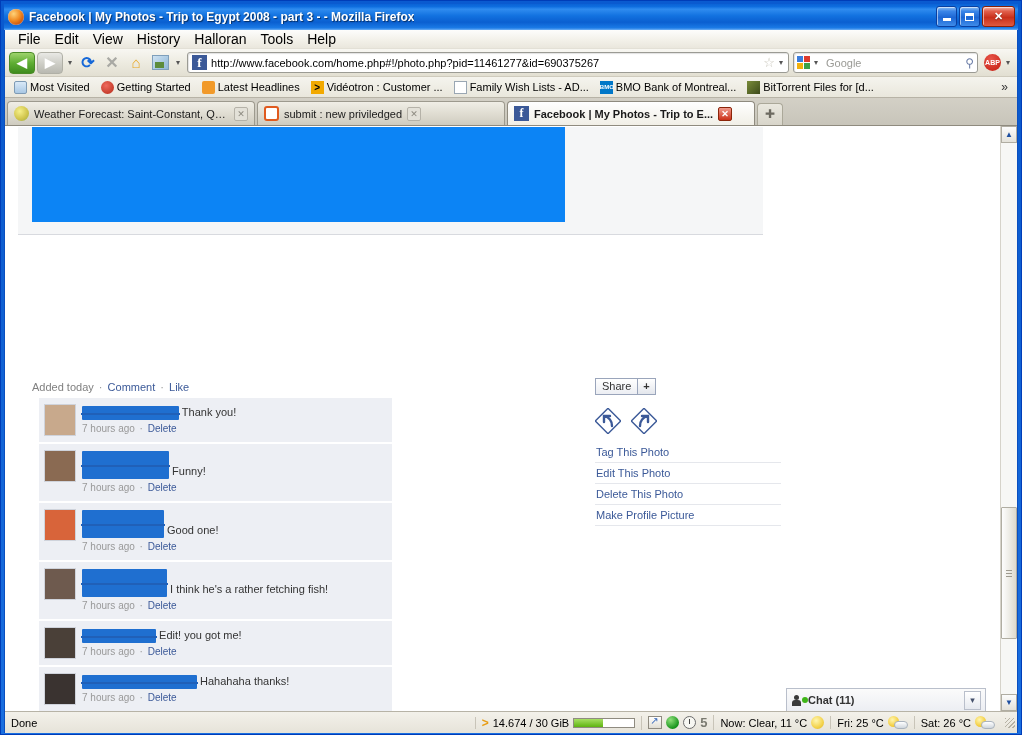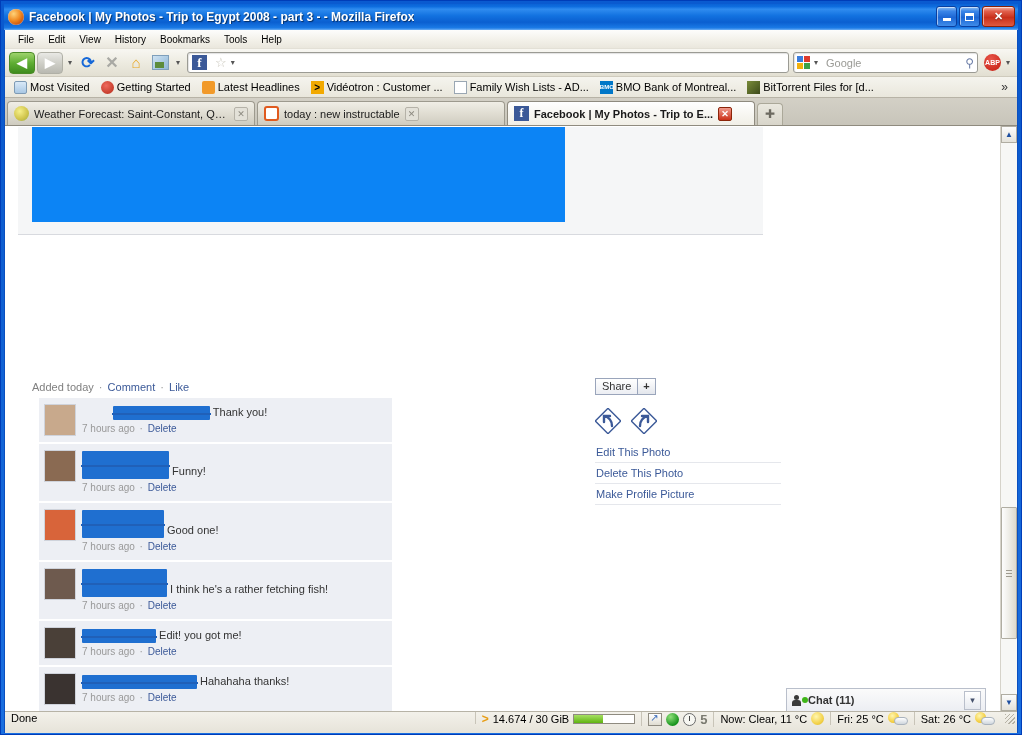--- a/index.html
+++ b/index.html
@@ -68,21 +68,21 @@
     border-left:1px solid #0a4fc0; border-right:1px solid #0a4fc0;
     display:flex; flex-direction:column;
   }
 
   
   #menubar {
     height:19px; display:flex; align-items:center;
     background: linear-gradient(180deg,#fdfdfc 0%, #f2f0e8 60%, #eae7dd 100%);
     padding-left:6px; border-bottom:1px solid #e3e0d6;
   }
-  .menuitem { padding:14px 7px; font-size:10px; color:#000; }
+  .menuitem { padding:14px 7px; font-size:14px; color:#000; }
 
   
   #navbar {
     height:28px; display:flex; align-items:center; gap:2px;
     background: linear-gradient(180deg,#f8f7f2 0%, #eceadf 55%, #e2dfd2 100%);
     padding: 0 4px;
     border-bottom:1px solid #cfcbbd;
   }
   .navback, .navfwd {
     width:26px; height:22px; border-radius:4px;
@@ -295,21 +295,21 @@
   #sbthumb {
     position:absolute; left:0; right:0; top:66%; height:24%;
     background: linear-gradient(90deg,#fdfdfd 0%, #efeee9 45%, #ddd9cd 100%);
     border:1px solid #b0ada2; border-radius:1px;
   }
   #sbthumb .grip { position:absolute; left:4px; right:4px; top:50%; margin-top:-3px; height:7px;
     background: repeating-linear-gradient(180deg,#9e9a8f 0 1px, transparent 1px 3px); }
 
   
   #statusbar {
-    height:22px; display:flex; align-items:flex-start;
+    height:22px; display:flex; align-items:center;
     background: linear-gradient(180deg,#f3f1ea 0%, #e6e3d9 100%);
     border-top:1px solid #b7b3a6; font-size:11px; color:#000;
   }
   .sbcell { display:flex; align-items:center; gap:4px; padding:0 6px; border-right:1px solid #c8c4b8; }
   #sb-status { flex:1; border-right:1px solid #c8c4b8; display:flex; align-items:center; padding-left:6px; }
   .bt-arrow { color:#e79c12; font-weight:bold; font-size:12px; }
   .pbar { width:62px; height:10px; border:1px solid #8f8b80; background:#fff; }
   .pbar i { display:block; height:100%; width:48%; background:linear-gradient(180deg,#a7e063,#5fb411); }
   .icn-sq { width:14px; height:13px; background:linear-gradient(180deg,#ffffff,#e0ddd2); border:1px solid #8f8b80; position:relative; }
   .icn-sq:after{ content:'↗'; position:absolute; left:1px; top:-2px; font-size:10px; color:#2f63b8; }
@@ -348,39 +348,40 @@
     </div>
   </div>
 
   <div id="client">
 
     <div id="menubar">
       <div class="menuitem">File</div>
       <div class="menuitem">Edit</div>
       <div class="menuitem">View</div>
       <div class="menuitem">History</div>
-      <div class="menuitem">Bookmarks</div>
+      <div class="menuitem">Halloran</div>
       <div class="menuitem">Tools</div>
       <div class="menuitem">Help</div>
     </div>
 
     <div id="navbar">
       <div class="navback">◀</div>
       <div class="navfwd">▶</div>
       <div class="navdrop">▾</div>
       <div class="navicon ico-reload">⟳</div>
       <div class="navicon ico-stop">✕</div>
       <div class="navicon ico-home">⌂</div>
       <div class="navicon">
           <span class="ico-feed"></span>
         </div>
       <div class="navdrop">▾</div>
 
       <div id="urlbar">
         <div id="fbfav">f</div>
+        <div id="urltext">http://www.facebook.com/home.php#!/photo.php?pid=11461277&amp;id=690375267</div>
         <div class="star">☆</div>
         <div class="urldrop">▾</div>
       </div>
 
       <div id="searchbox">
         <div id="gicon">
             <i></i>
             <i></i>
             <i></i>
             <i></i>
@@ -426,21 +427,21 @@
     </div>
 
     <div id="tabstrip">
       <div class="tab" style="width:248px">
         <span class="favicon weather"></span>
         <span class="tablabel">Weather Forecast: Saint-Constant, Qu...</span>
         <span class="tabclose">✕</span>
       </div>
       <div class="tab" style="width:248px">
         <span class="favicon instr"></span>
-        <span class="tablabel">today : new instructable</span>
+        <span class="tablabel">submit : new priviledged</span>
         <span class="tabclose">✕</span>
       </div>
       <div class="tab active" style="width:248px">
         <span class="favicon fb">f</span>
         <span class="tablabel">Facebook | My Photos - Trip to E...</span>
         <span class="tabclose">✕</span>
       </div>
       <div class="newtab">✚</div>
     </div>
 
@@ -455,21 +456,21 @@
           <span>Added today</span>
           <span class="dot-sep">·</span>
           <a href="#">Comment</a>
           <span class="dot-sep">·</span>
           <a href="#">Like</a>
         </div>
 
         <div id="comments">
             <div class="comment">
               <div class="avatar" style="background: rgb(200, 169, 140);"></div>
-              <div class="cbody"><span class="cname" style="width: 97px; color: transparent; margin-left: 31px;">Joseph Halloran</span> <span class="ctext">Thank you!</span><div class="cmeta"><span>7 hours ago</span><span class="dot-sep"> · </span><a href="#">Delete</a></div></div>
+              <div class="cbody"><span class="cname" style="width: 97px; color: transparent;">Joseph Halloran</span> <span class="ctext">Thank you!</span><div class="cmeta"><span>7 hours ago</span><span class="dot-sep"> · </span><a href="#">Delete</a></div></div>
             </div>
             <div class="comment">
               <div class="avatar" style="background: rgb(138, 106, 82);"></div>
               <div class="cbody"><span class="cname" style="width: 87px; color: transparent;">Danica A. Tasker</span> <span class="ctext">Funny!</span><div class="cmeta"><span>7 hours ago</span><span class="dot-sep"> · </span><a href="#">Delete</a></div></div>
             </div>
             <div class="comment">
               <div class="avatar" style="background: rgb(216, 100, 58);"></div>
               <div class="cbody"><span class="cname" style="width: 82px; color: transparent;">DeeDee Buttons</span> <span class="ctext">Good one!</span><div class="cmeta"><span>7 hours ago</span><span class="dot-sep"> · </span><a href="#">Delete</a></div></div>
             </div>
             <div class="comment">
@@ -505,20 +506,21 @@
             </div>
             <div class="rot">
               <svg width="26" height="26" viewBox="0 0 26 26">
                 <rect x="4" y="4" width="18" height="18" transform="rotate(45 13 13)" fill="none" stroke="#3b5998" stroke-width="1.4"></rect>
                 <path d="M11 8 L17 8 L17 14 M17 8 C12 9 9 13 9 18" fill="none" stroke="#3b5998" stroke-width="2.4" stroke-linecap="round"></path>
               </svg>
             </div>
           </div>
 
           <div id="photolinks">
+            <a class="plink" href="#">Tag This Photo</a>
             <a class="plink" href="#">Edit This Photo</a>
             <a class="plink" href="#">Delete This Photo</a>
             <a class="plink" href="#">Make Profile Picture</a>
           </div>
         </div>
 
         <div id="chatbar">
           <span id="chat-person"></span>
           <span id="chat-dot"></span>
           <span id="chat-label">Chat (11)</span>

